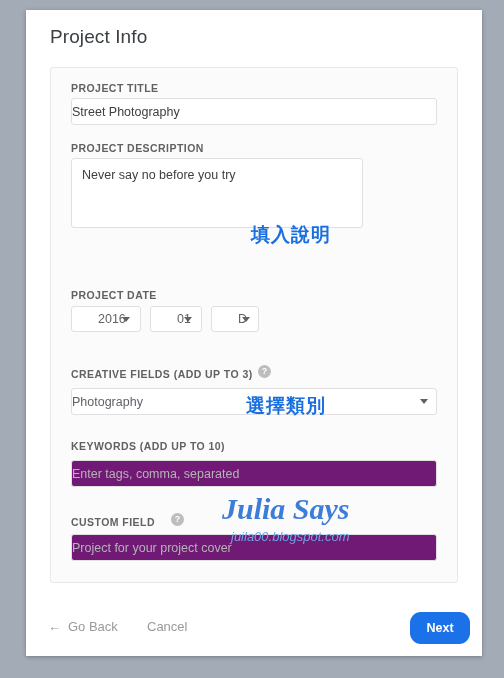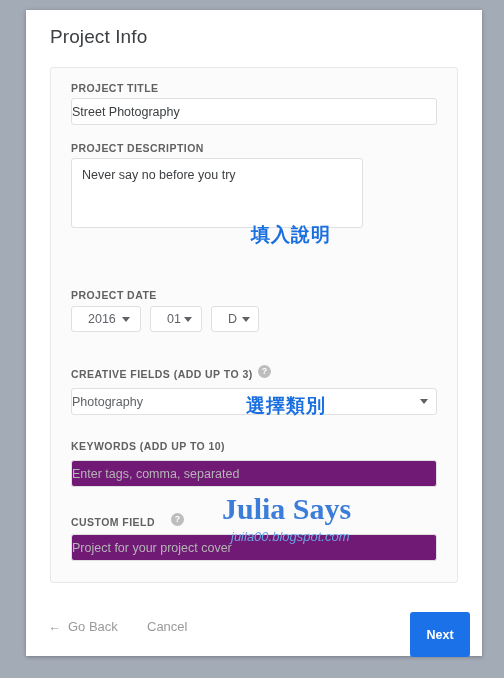--- a/index.html
+++ b/index.html
@@ -89,21 +89,21 @@
     position: absolute;
     height: 26px;
     background: #ffffff;
     border: 1px solid #e0e0e0;
     border-radius: 3px;
     box-sizing: border-box;
     display: flex;
     align-items: center;
     font-size: 12.5px;
     color: #5f6368;
-    padding-left: 16px;
+    padding-left: 26px;
   }
   .caret {
     position: absolute;
     width: 0; height: 0;
     border-left: 4px solid transparent;
     border-right: 4px solid transparent;
     border-top: 5px solid #5f6368;
   }
 
   .help-icon {
@@ -124,20 +124,21 @@
     color: #1a6fe0;
     font-weight: bold;
     font-size: 19px;
     letter-spacing: 1px;
     white-space: nowrap;
   }
 
   .watermark-title {
     position: absolute;
     font-family: "Liberation Serif", serif;
+    font-style: italic;
     font-weight: bold;
     font-size: 30px;
     color: #3b7dd8;
     white-space: nowrap;
   }
   .watermark-url {
     position: absolute;
     font-family: "Liberation Sans", sans-serif;
     font-style: italic;
     font-size: 13px;
@@ -155,23 +156,23 @@
   .arrow-left {
     position: absolute;
     font-size: 13px;
     color: #9a9a9a;
   }
   .next-btn {
     position: absolute;
     left: 384px;
     top: 602px;
     width: 60px;
-    height: 45px;
+    height: 32px;
     background: #1b72e8;
-    border-radius: 3px;
+    border-radius: 11px;
     color: #ffffff;
     font-size: 12.5px;
     font-weight: bold;
     display: flex;
     align-items: center;
     justify-content: center;
   }
 </style>
 </head>
 <body>

